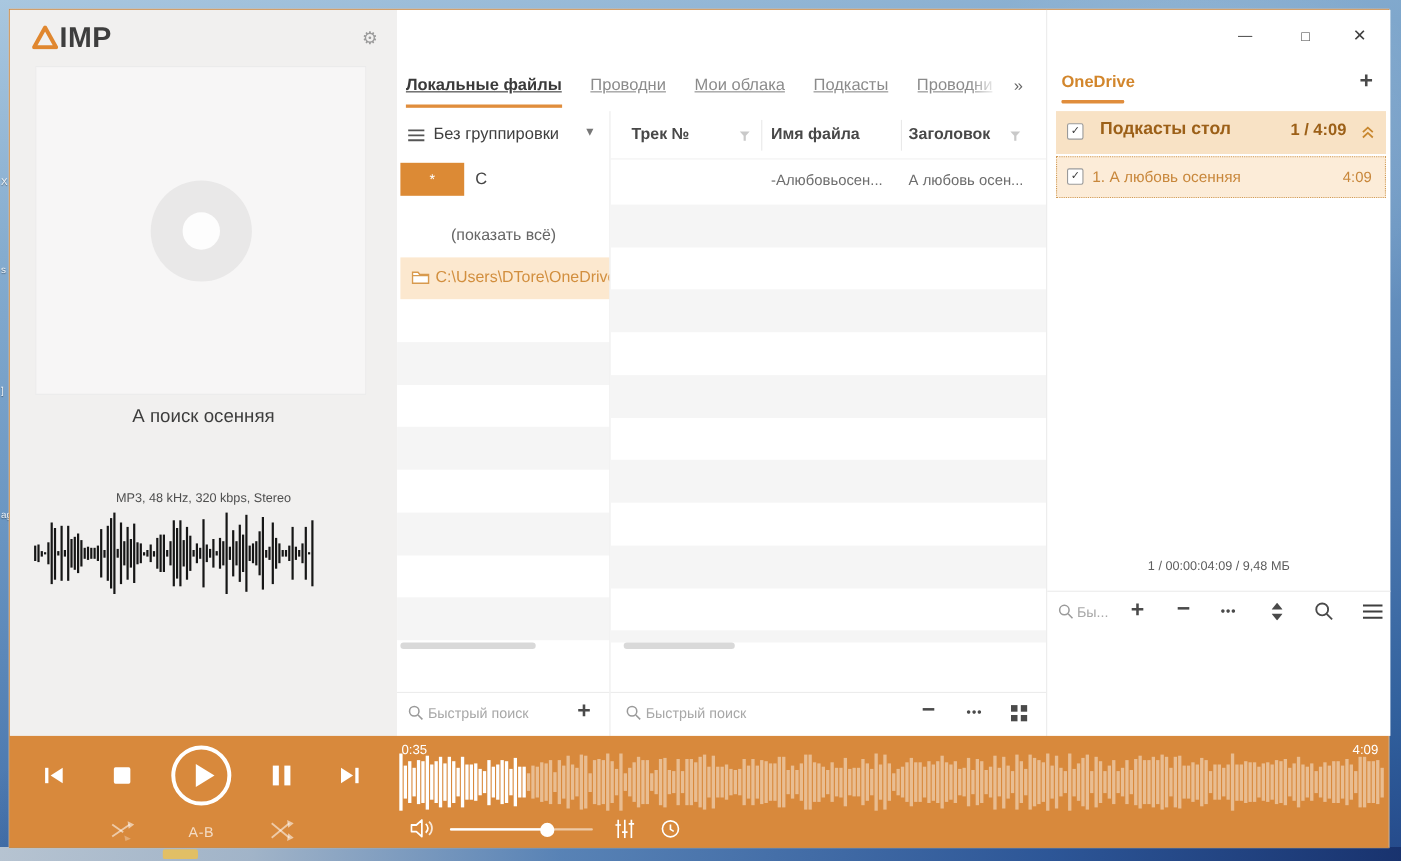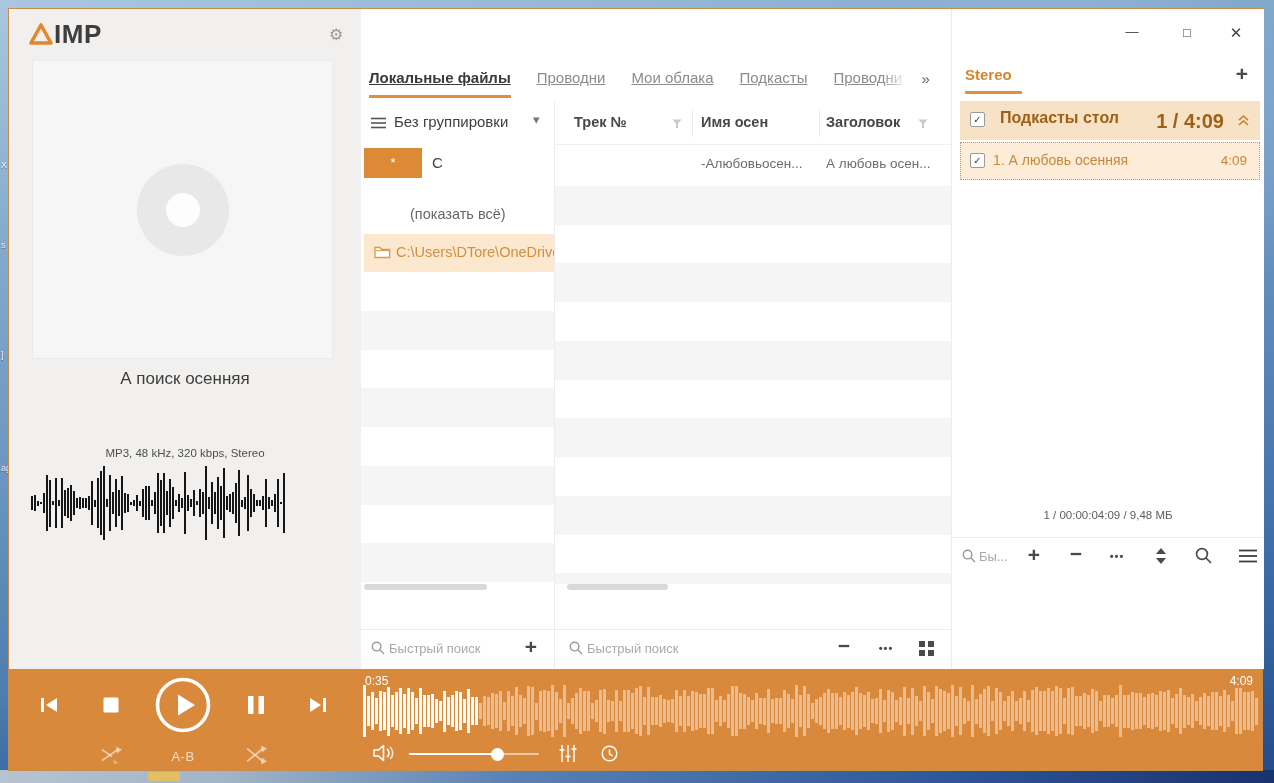--- a/index.html
+++ b/index.html
@@ -77,21 +77,21 @@
   
   .plist { position:absolute; left:942px; top:0; width:313px; height:660px; background:#fff; border-left:1px solid #ececec; }
   .pl-tab { position:absolute; left:13px; top:57px; font-size:15px; font-weight:700; color:#d2862c; }
   .pl-underline { position:absolute; left:13px; top:82px; width:57px; height:3px; background:#e08d3c; border-radius:1px; }
   .pl-plus { position:absolute; left:278px; top:52px; }
   .pl-group { position:absolute; left:8px; right:4px; top:92px; height:39px; background:#f8e2c5; }
   .pl-track { position:absolute; left:8px; right:4px; top:133px; height:38px; background:#fcecd8; border:1px dotted #cf9a55; }
   .cbx { position:absolute; width:15px; height:15px; background:#fff; border:1px solid #9a9a9a; border-radius:2px;
     font-size:10px; line-height:13px; text-align:center; color:#3c3c3c; }
   .pl-gname { position:absolute; left:40px; top:8px; font-size:16px; font-weight:700; color:#9c6018; }
-  .pl-gsum  { position:absolute; right:36px; top:9px; font-size:20px; font-weight:700; color:#9c6018; }
+  .pl-gsum  { position:absolute; right:36px; top:9px; font-size:15px; font-weight:700; color:#9c6018; }
   .pl-chevs { position:absolute; right:10px; top:13px; }
   .pl-tname { position:absolute; left:32px; top:9px; font-size:14px; color:#c8873b; }
   .pl-tdur  { position:absolute; right:12px; top:10px; font-size:13.5px; color:#c8873b; }
 
   
   .winctl { position:absolute; top:12px; right:0; }
   .wbtn { position:absolute; top:0; width:24px; height:24px; text-align:center; color:#3f3f3f; cursor:default; }
   .wmin { right:118px; font-size:13px; line-height:22px; }
   .wmax { right:63px;  font-size:13px; line-height:23px; }
   .wcls { right:14px;  font-size:15px; line-height:23px; }
@@ -282,21 +282,21 @@
         </div>
       </div>
 
       <div class="files" id="filesPanel">
         <div class="fheader">
           <span class="fcol" style="left:19px">Трек №</span>
           <svg class="funnel" style="left:117px" width="10" height="10" viewBox="0 0 10 10">
             <path d="M0.5,0.5 h9 L6,4.4 V9 H4 V4.4 Z" fill="#c9c9c9"></path>
           </svg>
           <div class="fdiv" style="left:137px"></div>
-          <span class="fcol" style="left:146px">Имя осен</span>
+          <span class="fcol" style="left:146px">Имя файла</span>
           <div class="fdiv" style="left:264px"></div>
           <span class="fcol" style="left:271px">Заголовок</span>
           <svg class="funnel" style="left:363px" width="10" height="10" viewBox="0 0 10 10">
             <path d="M0.5,0.5 h9 L6,4.4 V9 H4 V4.4 Z" fill="#c9c9c9"></path>
           </svg>
         </div>
 
         <span class="fcell" style="left:146px">-Алюбовьосен...</span>
         <span class="fcell" style="left:271px">А любовь осен...</span>
 
@@ -324,21 +324,21 @@
                 <rect x="9" y="0" width="6" height="6"></rect>
                 <rect x="0" y="9" width="6" height="6"></rect>
                 <rect x="9" y="9" width="6" height="6"></rect>
               </g>
           </svg>
         </div>
       </div>
     </div>
 
     <div class="plist">
-      <div class="pl-tab">Stereo</div>
+      <div class="pl-tab">OneDrive</div>
       <div class="pl-underline"></div>
       <div class="mini-btn plus pl-plus">+</div>
 
       <div class="pl-group">
         <div class="cbx" style="left:10px;top:11px">✓</div>
         <span class="pl-gname">Подкасты стол</span>
         <span class="pl-gsum">1 / 4:09</span>
         <svg class="pl-chevs" width="13" height="13" viewBox="0 0 13 13">
           <g fill="none" stroke="#c8872f" stroke-width="1.6">
               <polyline points="2,6.2 6.5,2 11,6.2"></polyline>

